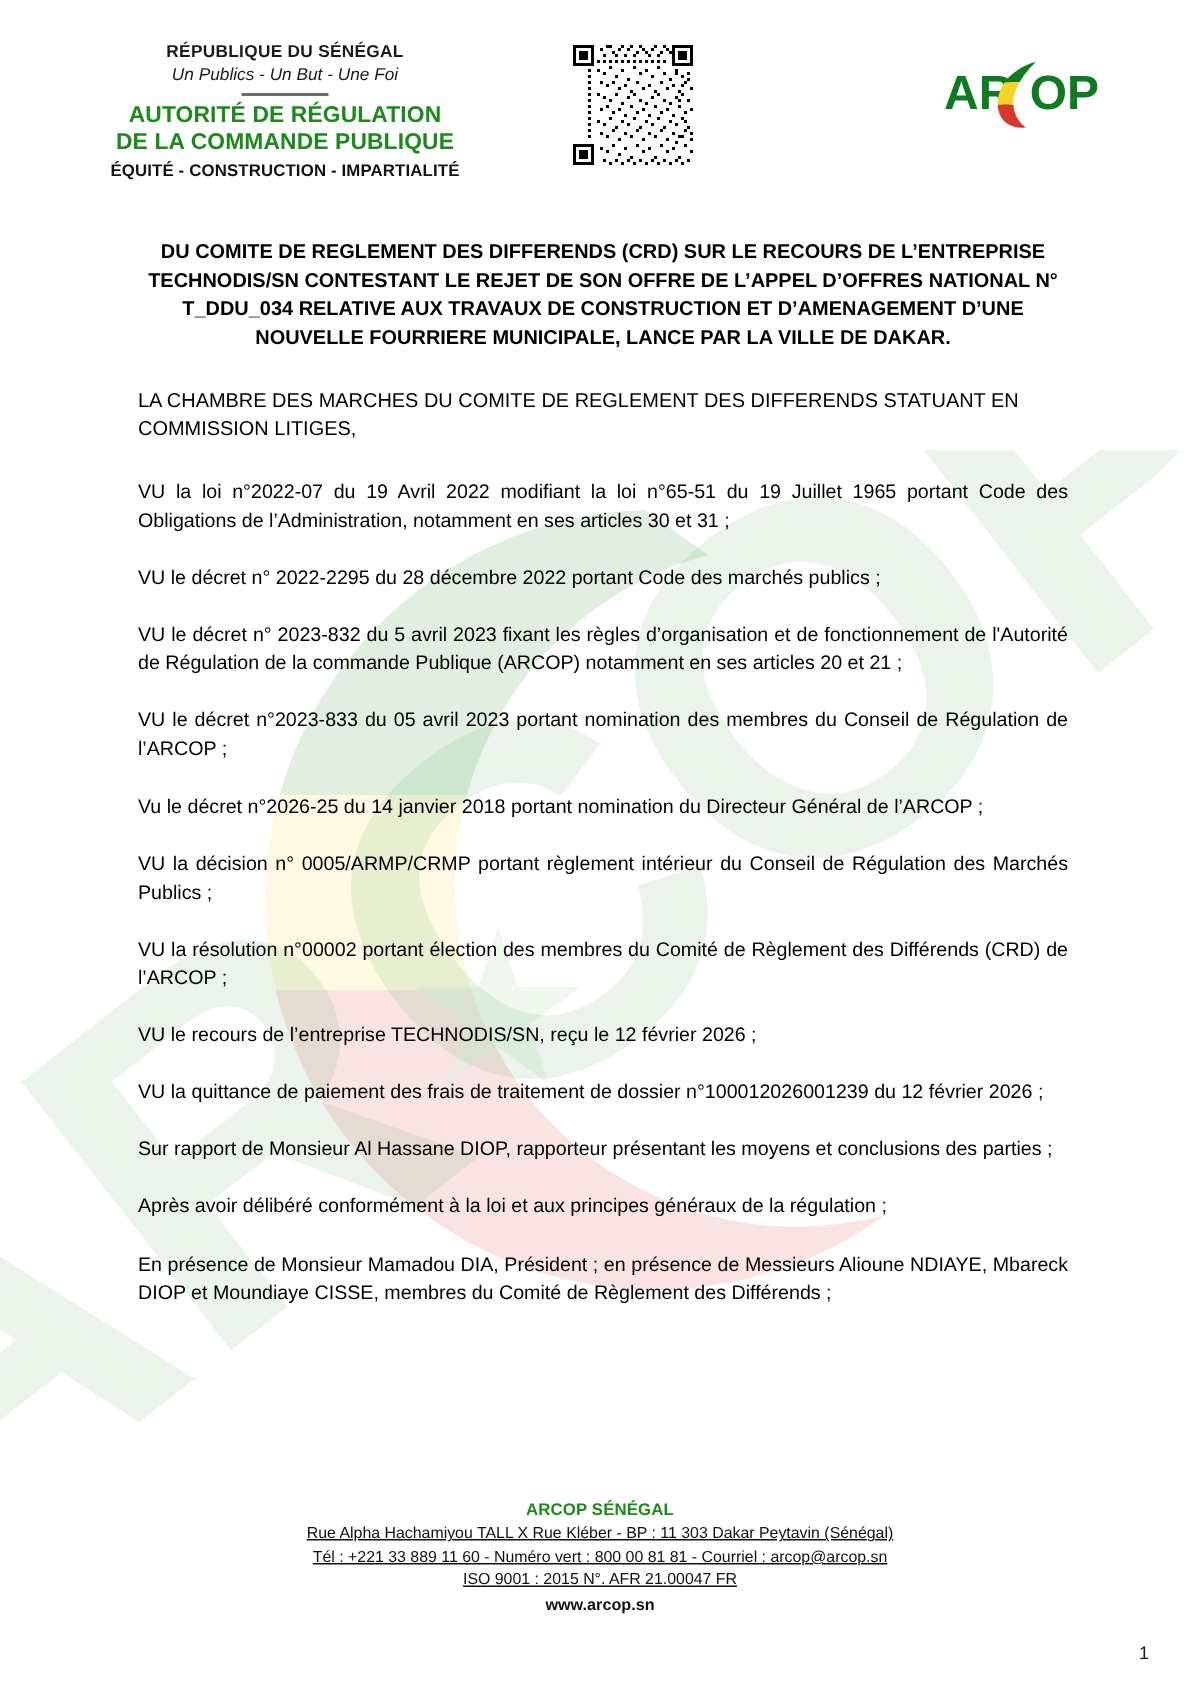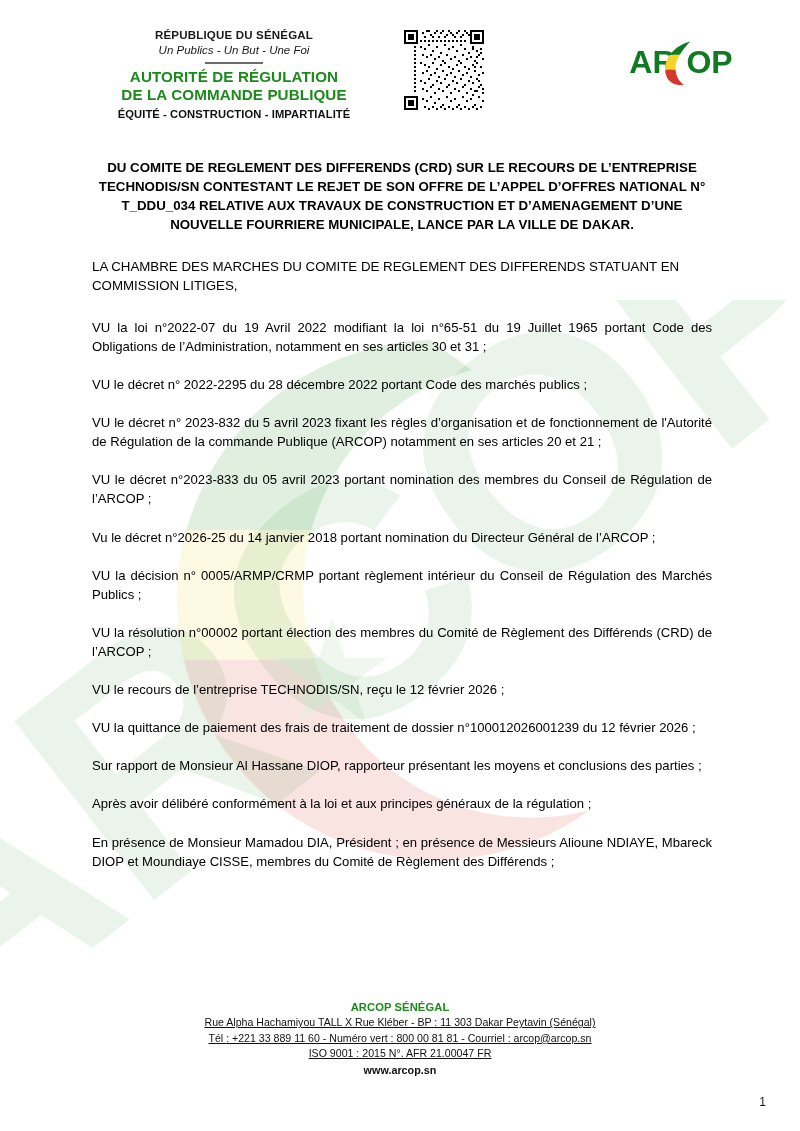--- a/index.html
+++ b/index.html
@@ -35,21 +35,20 @@
   
   .header {
     position: relative;
     z-index: 2;
     display: flex;
     align-items: flex-start;
     justify-content: space-between;
     padding: 26px 22px 0 40px;
     box-sizing: border-box;
     height: 130px;
-    margin-left: 44px;
   }
   .header-left {
     width: 300px;
     text-align: center;
     padding-top: 2px;
   }
   .republic {
     font-size: 11.5px;
     font-weight: bold;
     letter-spacing: .2px;

